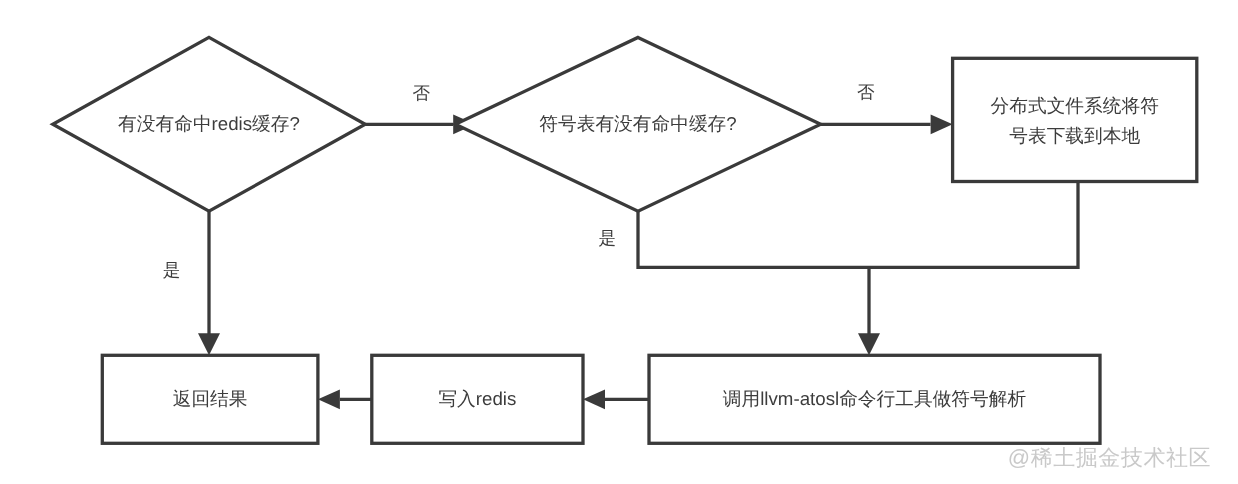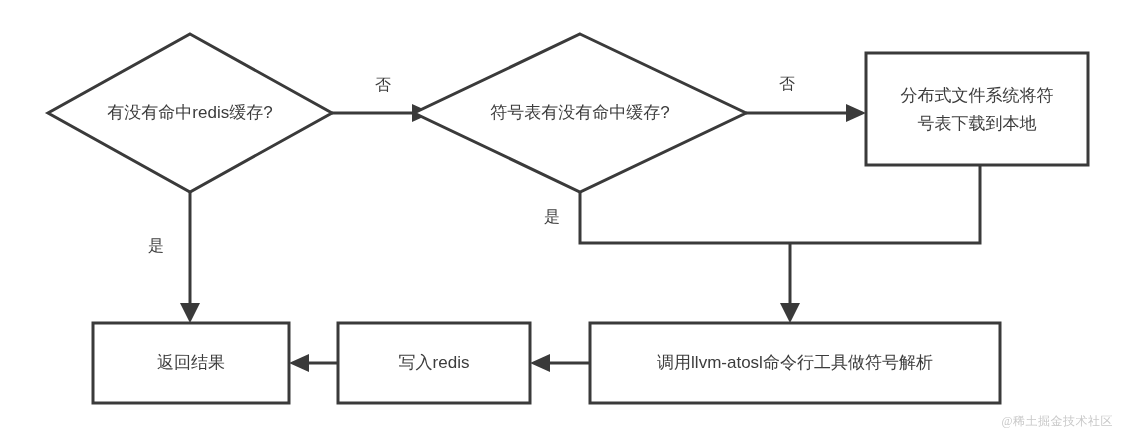--- a/index.html
+++ b/index.html
@@ -50,24 +50,24 @@
   }
   .edge-label {
     font-family: "Liberation Sans", "DejaVu Sans", sans-serif;
     font-size: 16px;
     fill: #3c3c3c;
     text-anchor: middle;
     dominant-baseline: middle;
   }
   .watermark-text {
     position: absolute;
-    right: 12px;
+    right: 24px;
     bottom: 10px;
-    font-family: Liberation Serif, serif;
-    font-size: 12px;
+    font-family: Liberation Sans, sans-serif;
+    font-size: 20px;
     color: #c9c9c9;
     letter-spacing: 0.5px;
     white-space: nowrap;
     user-select: none;
   }
 </style>
 </head>
 <body>
 
 <div id="flowchart-root">

